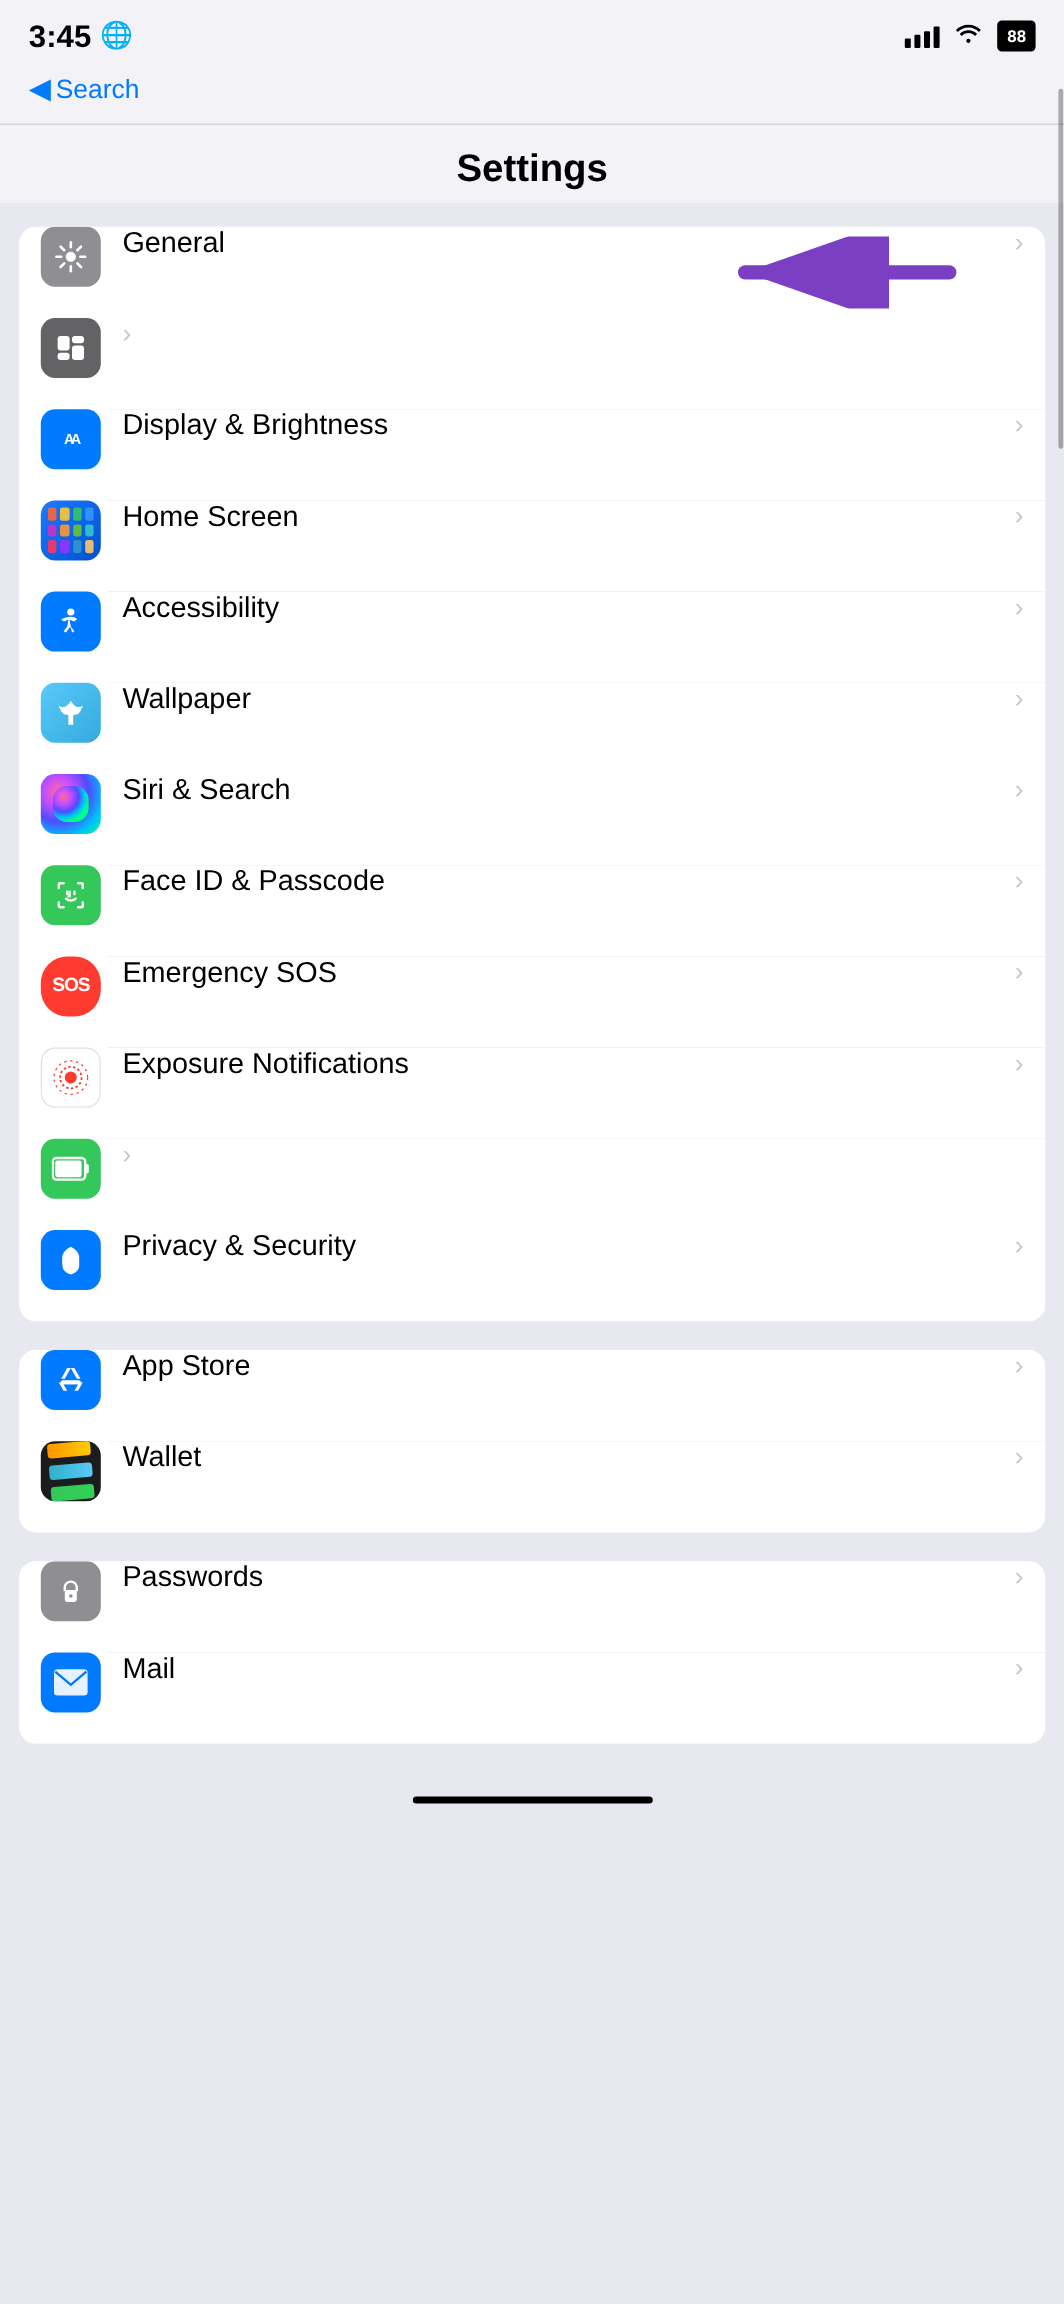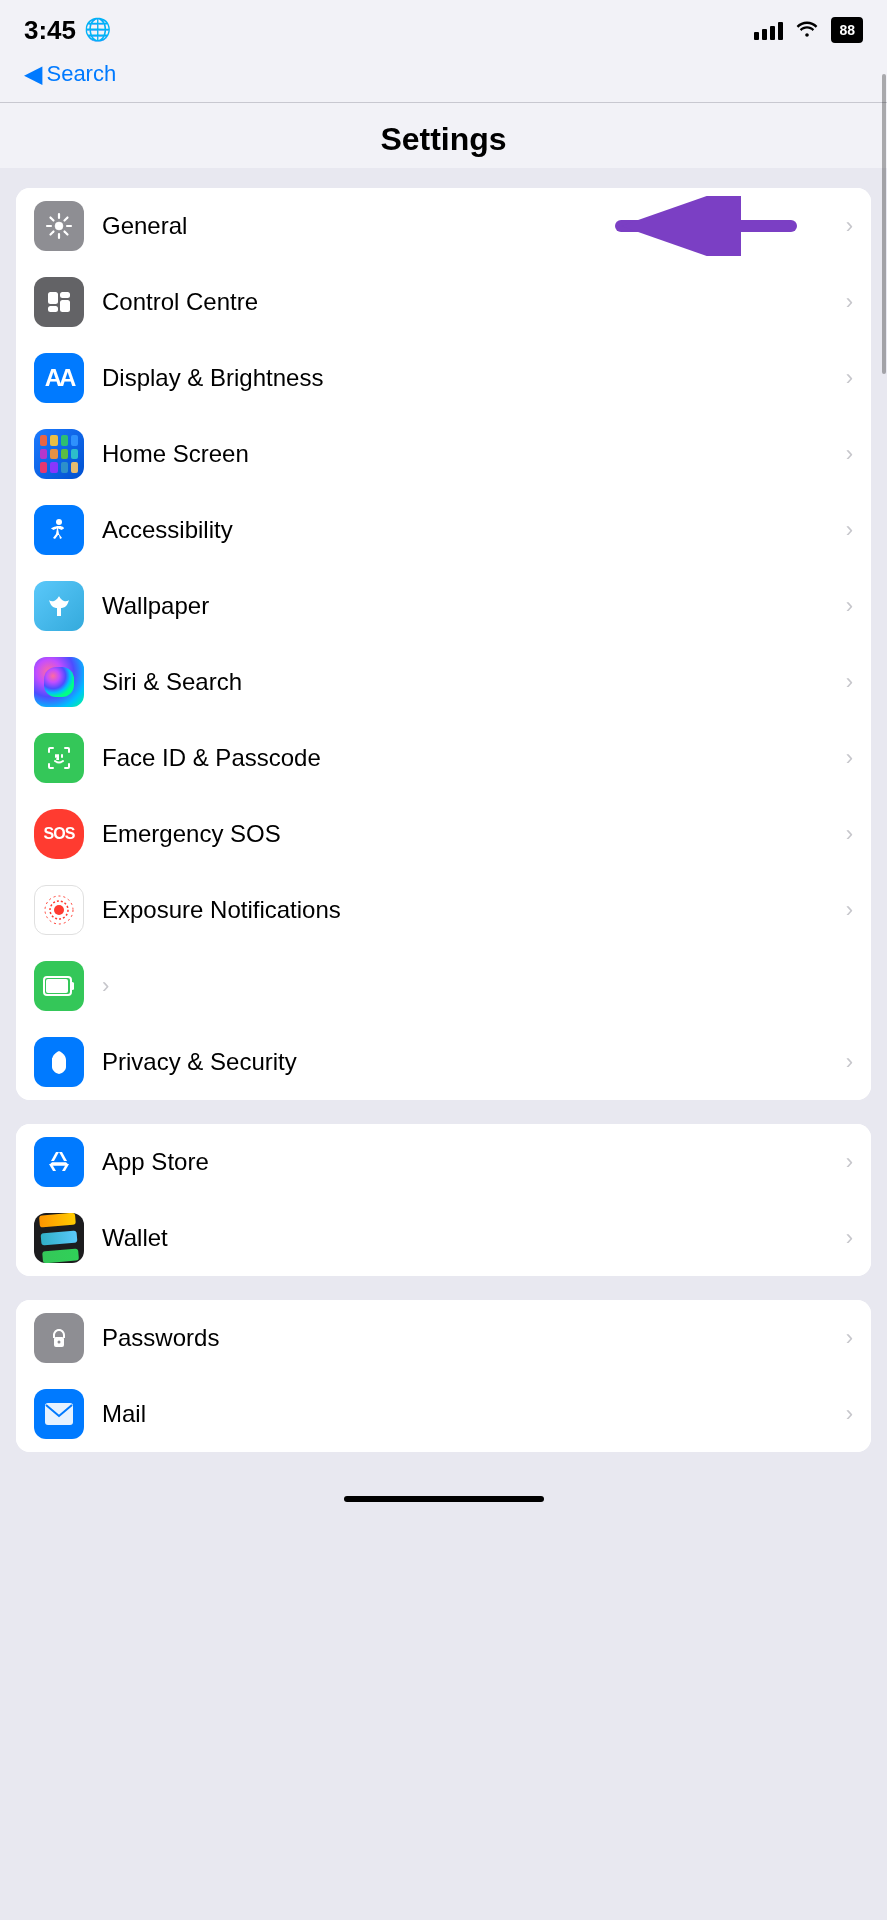--- a/index.html
+++ b/index.html
@@ -115,21 +115,21 @@
 
     .settings-group {
       background-color: #fff;
       border-radius: 14px;
       overflow: hidden;
       margin-bottom: 24px;
     }
 
     .settings-item {
       display: flex;
-      align-items: center;
+      align-items: flex-start;
       padding: 0 18px;
       height: 76px;
       cursor: pointer;
       position: relative;
       background-color: #fff;
     }
 
     .settings-item:not(:last-child)::after {
       content: '';
       position: absolute;
@@ -327,27 +327,26 @@
 
     <div class="settings-item">
       <div class="item-icon dark-gray">
         <svg width="30" height="30" viewBox="0 0 30 30" fill="none" xmlns="http://www.w3.org/2000/svg">
           <rect x="4" y="5" width="10" height="12" rx="2.5" fill="white"></rect>
           <rect x="16" y="5" width="10" height="6" rx="2.5" fill="white"></rect>
           <rect x="16" y="13" width="10" height="12" rx="2.5" fill="white"></rect>
           <rect x="4" y="19" width="10" height="6" rx="2.5" fill="white"></rect>
         </svg>
       </div>
-      <span class="item-label">Control Centre</span>
       <span class="item-chevron">›</span>
     </div>
 
     <div class="settings-item">
       <div class="item-icon blue">
-        <span class="icon-aa" style="font-size:24px; letter-spacing:-3px; font-weight:900; color:white;">AA</span>
+        <span class="icon-aa" style="font-size:12px; letter-spacing:-3px; font-weight:900; color:white;">AA</span>
       </div>
       <span class="item-label">Display &amp; Brightness</span>
       <span class="item-chevron">›</span>
     </div>
 
     <div class="settings-item">
       <div class="item-icon" style="background: linear-gradient(135deg, #1c7aff 0%, #0050d0 100%); position:relative; padding:6px;">
         <div style="display:grid; grid-template-columns: repeat(4,1fr); grid-template-rows: repeat(3,1fr); gap:3px; width:100%; height:100%;">
           <div style="background:rgba(255,100,50,0.9);border-radius:2px;"></div>
           <div style="background:rgba(255,200,50,0.9);border-radius:2px;"></div>

